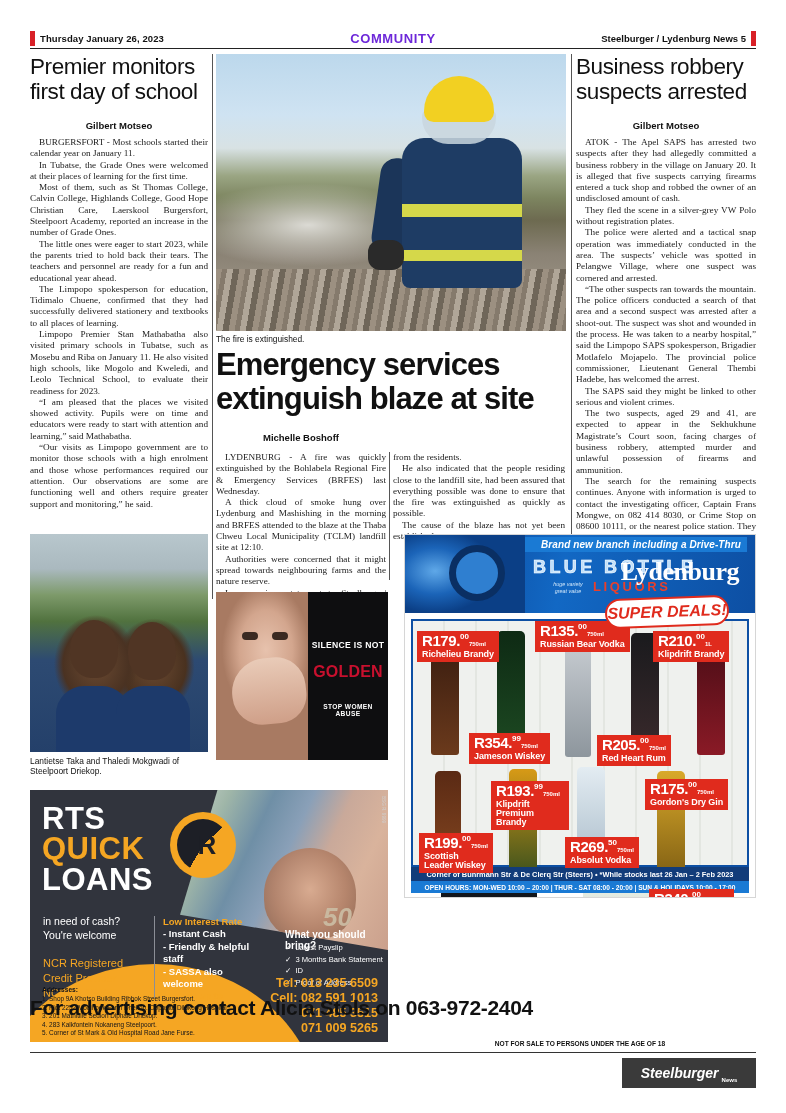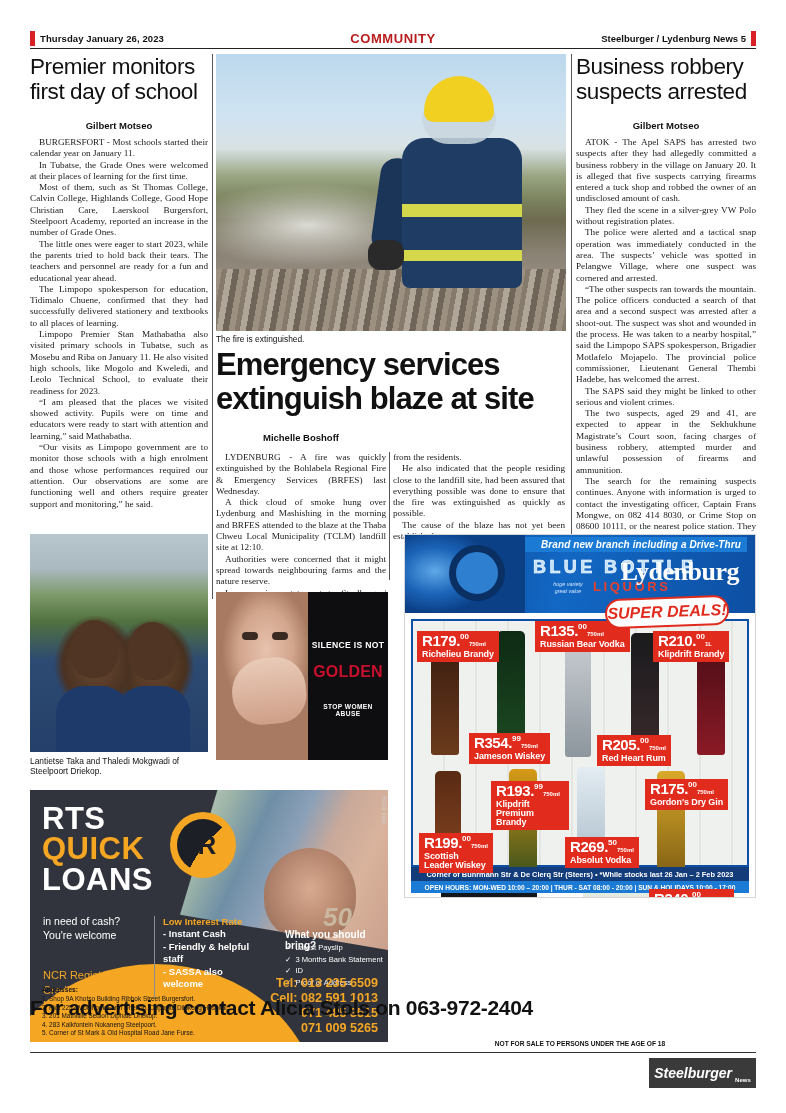--- a/index.html
+++ b/index.html
@@ -19,21 +19,21 @@
   }
   .mh-left, .mh-right { display:flex; align-items:center; }
   .mh-bar { width: 5px; height: 15px; background:#d82027; }
   .mh-date {
     font-family: "Liberation Sans", sans-serif;
     font-size: 9.5px; font-weight: 700; color:#111; margin-left:5px;
     letter-spacing: .1px;
   }
   .mh-section {
     font-family: "Liberation Sans", sans-serif;
-    font-size: 13px; font-weight: 700; color:#b91c1c; letter-spacing: .6px;
+    font-size: 13px; font-weight: 700; color:#6d28d9; letter-spacing: .6px;
     position:absolute; left:50%; transform: translateX(-50%);
   }
   .mh-paper {
     font-family: "Liberation Sans", sans-serif;
     font-size: 9.5px; font-weight: 700; color:#111; margin-right:5px;
   }
   .mh-rule {
     position:absolute; left:30px; top:48px; width:726px; height:1.2px; background:#222;
   }
 
@@ -172,21 +172,21 @@
     width:52px; height:52px; border-radius:50%;
     background: conic-gradient(from 210deg, #1d1f26 0 55%, #f5a623 55% 100%);
     display:flex; align-items:center; justify-content:center;
   }
   .rts-coin-r { font-size:26px; font-weight:700; color:#1d1f26; margin-left:8px;}
   .rts-title { position:absolute; left:12px; top:14px; }
   .rts-t1 { font-size:31px; font-weight:700; color:#fff; line-height:29px; letter-spacing:.5px;}
   .rts-t2 { font-size:31px; font-weight:700; color:#f5a623; line-height:31px; letter-spacing:.5px;}
   .rts-t3 { font-size:31px; font-weight:700; color:#fff; line-height:31px; letter-spacing:.5px;}
   .rts-need { position:absolute; left:13px; top:124px; width:104px; color:#fff; font-size:10.5px; line-height:14px;}
-  .rts-ncr { position:absolute; left:13px; top:166px; width:112px; color:#f5a623; font-size:11px; line-height:15px;margin-top:12px;}
+  .rts-ncr { position:absolute; left:13px; top:166px; width:112px; color:#f5a623; font-size:11px; line-height:15px;}
   .rts-div { position:absolute; left:124px; top:126px; width:1px; height:82px; background:#8b8e96;}
   .rts-mid { position:absolute; left:133px; top:126px; width:92px; color:#f5a623; font-size:9.5px; line-height:12.4px; font-weight:700;}
   .rts-mid .white { color:#fff; }
   .rts-bring { position:absolute; left:255px; top:139px; width:108px; color:#fff; font-size:10px; font-weight:700;}
   .rts-checks { position:absolute; left:255px; top:152px; width:110px; color:#fff; font-size:7.6px; line-height:11.6px;}
   .rts-checks span { color:#fff; margin-right:4px; }
   .rts-swoosh {
     position:absolute; left:-40px; bottom:-72px; width:330px; height:150px;
     background:#f5a623; border-radius: 50% 50% 0 0 / 100% 100% 0 0;
   }
@@ -269,21 +269,21 @@
   }
 
   
   .foot-rule { position:absolute; left:30px; top:1052px; width:726px; height:1px; background:#333; }
   .foot-text {
     position:absolute; left:30px; top:996px;
     font-family:"Liberation Sans", sans-serif; font-size:21px; font-weight:700; color:#111;
     letter-spacing:-0.3px;
   }
   .foot-logo {
-    position:absolute; right:30px; top:1058px; width:107px; height:30px;
+    position:absolute; right:30px; top:1058px; width:134px; height:30px;
     background:#3a3a3a; color:#fff; display:flex; align-items:center; justify-content:center;
     font-family:"Liberation Sans", sans-serif; font-size:14px; font-weight:700; font-style:italic;
   }
   .foot-logo .tm { font-size:6px; font-style:normal; margin-left:3px; align-self:flex-end; margin-bottom:5px;}
 </style>
 </head>
 <body>
 
 <div class="page">
 

